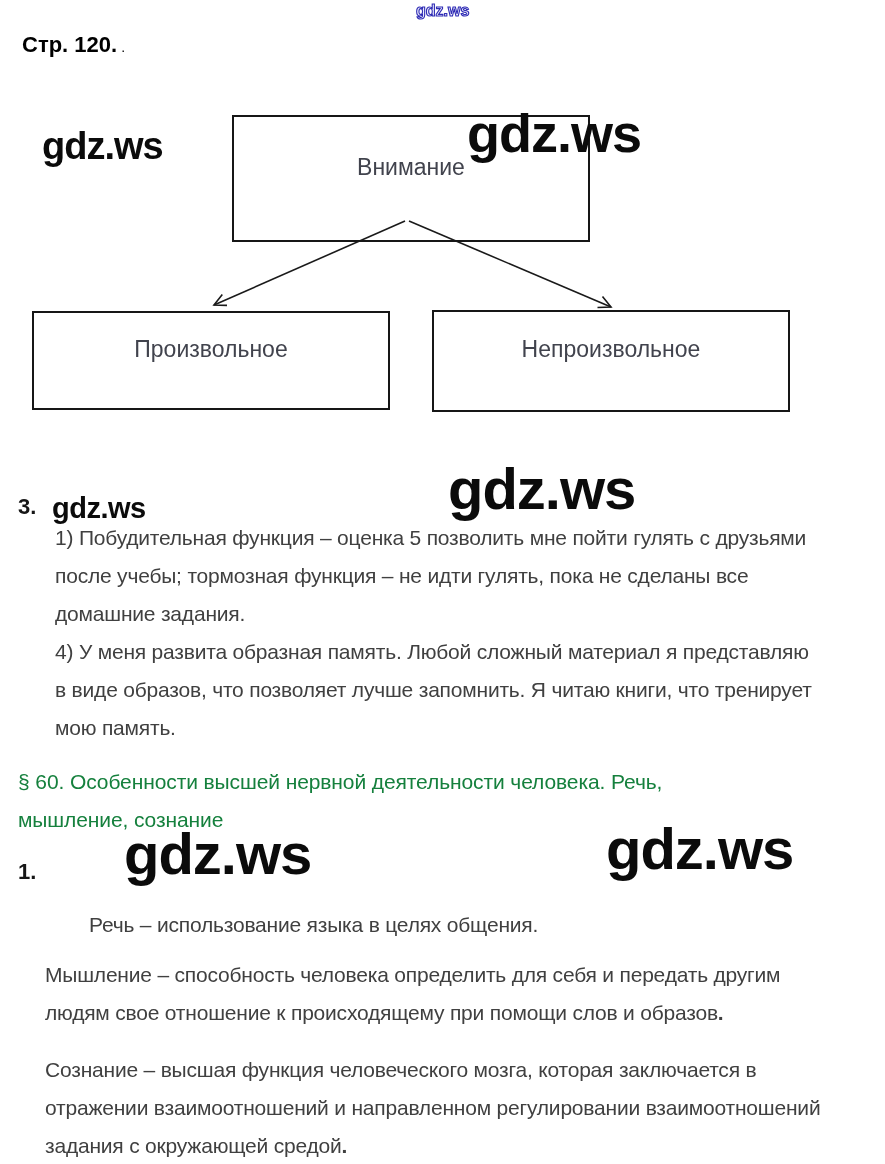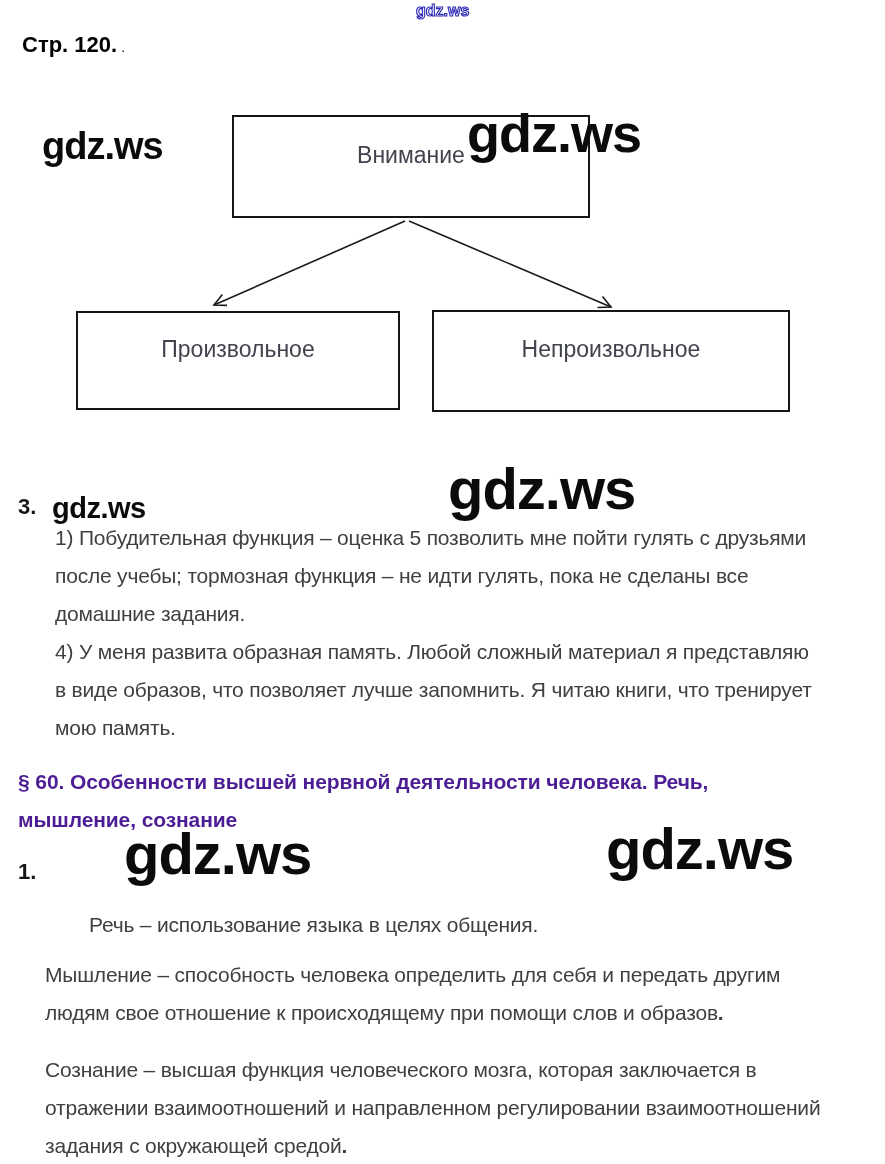--- a/index.html
+++ b/index.html
@@ -51,41 +51,41 @@
   .dbox{
     position:absolute;
     border:2px solid #161616;
     box-sizing:border-box;
     display:flex; align-items:center; justify-content:center;
     font-size:23px; color:#41434d;
     padding-bottom:23px;
     background:transparent;
     z-index:2;
   }
-  .dbox-root {left:232px; top:115px; width:358px; height:103px;}
-  .dbox-left {left:32px;  top:311px; width:324px; height:99px;margin-left:44px;}
+  .dbox-root {left:232px; top:115px; width:358px; height:127px;}
+  .dbox-left {left:32px;  top:311px; width:358px; height:99px;}
   .dbox-right{left:432px; top:310px; width:358px; height:102px;}
   .arrows{position:absolute; left:0; top:0; z-index:1; pointer-events:none;}
 
   
   .marker{
     position:absolute; left:18px;
     font-size:22px; font-weight:700; color:#161616; line-height:1;
   }
   .marker-3{top:496px;}
   .marker-1{top:861px;}
   .textblock{
     position:absolute;
     font-size:21px; letter-spacing:-0.2px; color:#404040;
   }
   .textblock .line{height:38px; line-height:38px; white-space:nowrap;}
   .block-item3{left:55px; top:519px;}
   .heading-block{
     left:18px; top:763px;
-    font-weight:700; color:#4c1d95; font-size:21px; letter-spacing:-0.1px;
+    font-weight:400; color:#15803d; font-size:21px; letter-spacing:-0.1px;
   }
   .block-para1{left:45px; top:906px;margin-left:44px;}
   .block-para2{left:45px; top:956px;}
   .block-para3{left:45px; top:1051px;}
   .bold-dot{font-weight:700;}
 </style>
 </head>
 <body>
 
 <div class="canvas">

